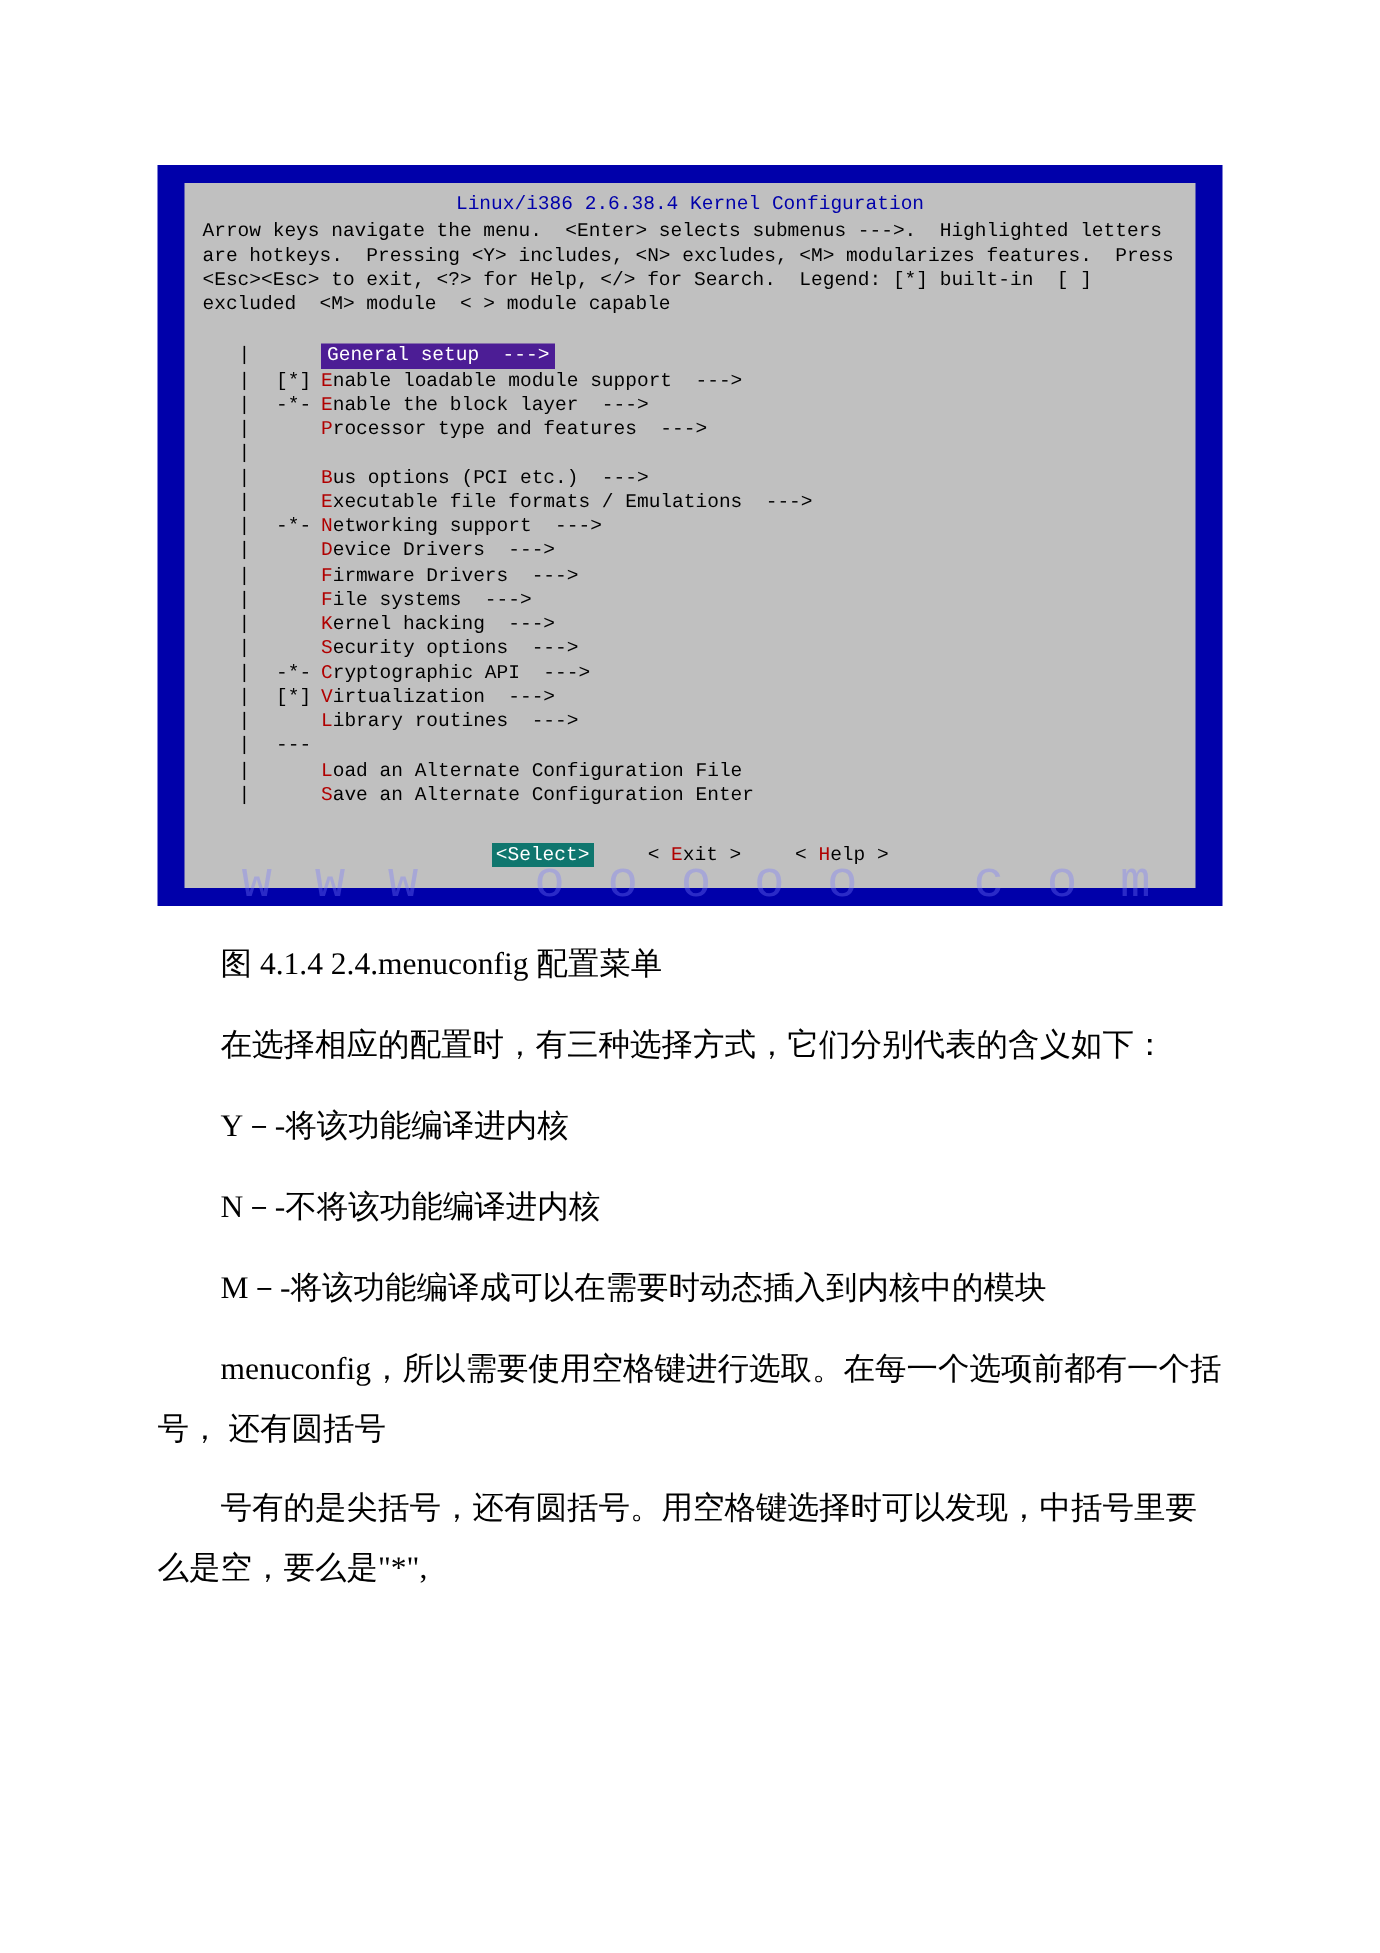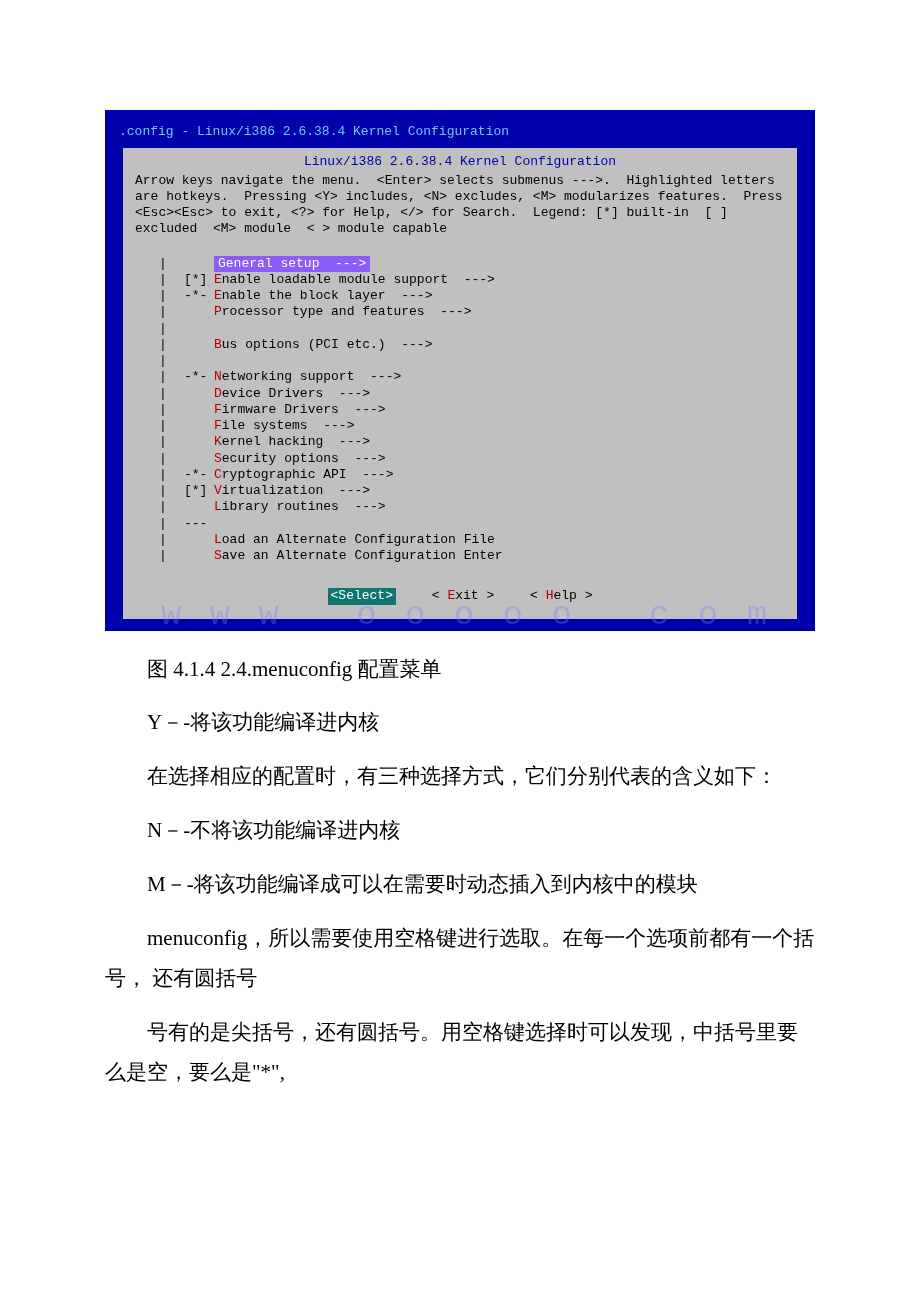--- a/index.html
+++ b/index.html
@@ -59,21 +59,21 @@
       color: #000;
     }
     .menu-indicator {
       flex: 0 0 30px;
     }
     .menu-row .hot {
       color: #b00000;
     }
     .menu-label { display:inline; }
     .selected-item {
-      background: #8b5cf6;
+      background: #4c1d95;
       color: #fff;
       padding: 0 4px;
     }
     .selected-item .hot { color: #fff; }
     .term-buttons {
       text-align: center;
       padding: 10px 0 4px 0;
       color: #000;
     }
     .term-btn {
@@ -112,33 +112,32 @@
       margin: 14px 0;
     }
     .indent { text-indent: 2em; }
   </style>
 </head>
 <body>
 
 <div class="page-wrap">
 
   <div class="terminal-outer">
-    <div class="term-titlebar">.config - Linux/i386 2.6.38.4 Kernel Configuration</div>
     <div class="term-window">
       <div class="term-window-title">Linux/i386 2.6.38.4 Kernel Configuration</div>
       <div class="term-help">Arrow keys navigate the menu.  &lt;Enter&gt; selects submenus ---&gt;.  Highlighted letters are hotkeys.  Pressing &lt;Y&gt; includes, &lt;N&gt; excludes, &lt;M&gt; modularizes features.  Press &lt;Esc&gt;&lt;Esc&gt; to exit, &lt;?&gt; for Help, &lt;/&gt; for Search.  Legend: [*] built-in  [ ] excluded  &lt;M&gt; module  &lt; &gt; module capable</div>
 
       <div class="menu-box" id="menu-list">
           <div class="menu-row"><span class="menu-pipe">|</span><span class="menu-indicator">   </span><span class="selected-item"><span class="hot">G</span><span class="menu-label">eneral setup  ---&gt;</span></span><span></span></div>
           <div class="menu-row"><span class="menu-pipe">|</span><span class="menu-indicator">[*]</span><span><span class="hot">E</span><span class="menu-label">nable loadable module support  ---&gt;</span></span><span></span></div>
           <div class="menu-row"><span class="menu-pipe">|</span><span class="menu-indicator">-*-</span><span><span class="hot">E</span><span class="menu-label">nable the block layer  ---&gt;</span></span><span></span></div>
           <div class="menu-row"><span class="menu-pipe">|</span><span class="menu-indicator">   </span><span><span class="hot">P</span><span class="menu-label">rocessor type and features  ---&gt;</span></span><span></span></div>
           <div class="menu-row"><span class="menu-pipe">|</span><span class="menu-indicator">   </span><span></span></div>
           <div class="menu-row"><span class="menu-pipe">|</span><span class="menu-indicator">   </span><span><span class="hot">B</span><span class="menu-label">us options (PCI etc.)  ---&gt;</span></span><span></span></div>
-          <div class="menu-row"><span class="menu-pipe">|</span><span class="menu-indicator">   </span><span></span></div>
+          <div class="menu-row"><span class="menu-pipe">|</span><span class="menu-indicator">   </span><span><span class="hot">E</span><span class="menu-label">xecutable file formats / Emulations  ---&gt;</span></span><span></span></div>
           <div class="menu-row"><span class="menu-pipe">|</span><span class="menu-indicator">-*-</span><span><span class="hot">N</span><span class="menu-label">etworking support  ---&gt;</span></span><span></span></div>
           <div class="menu-row"><span class="menu-pipe">|</span><span class="menu-indicator">   </span><span><span class="hot">D</span><span class="menu-label">evice Drivers  ---&gt;</span></span><span></span></div>
           <div class="menu-row"><span class="menu-pipe">|</span><span class="menu-indicator">   </span><span><span class="hot">F</span><span class="menu-label">irmware Drivers  ---&gt;</span></span><span></span></div>
           <div class="menu-row"><span class="menu-pipe">|</span><span class="menu-indicator">   </span><span><span class="hot">F</span><span class="menu-label">ile systems  ---&gt;</span></span><span></span></div>
           <div class="menu-row"><span class="menu-pipe">|</span><span class="menu-indicator">   </span><span><span class="hot">K</span><span class="menu-label">ernel hacking  ---&gt;</span></span><span></span></div>
           <div class="menu-row"><span class="menu-pipe">|</span><span class="menu-indicator">   </span><span><span class="hot">S</span><span class="menu-label">ecurity options  ---&gt;</span></span><span></span></div>
           <div class="menu-row"><span class="menu-pipe">|</span><span class="menu-indicator">-*-</span><span><span class="hot">C</span><span class="menu-label">ryptographic API  ---&gt;</span></span><span></span></div>
           <div class="menu-row"><span class="menu-pipe">|</span><span class="menu-indicator">[*]</span><span><span class="hot">V</span><span class="menu-label">irtualization  ---&gt;</span></span><span></span></div>
           <div class="menu-row"><span class="menu-pipe">|</span><span class="menu-indicator">   </span><span><span class="hot">L</span><span class="menu-label">ibrary routines  ---&gt;</span></span><span></span></div>
           <div class="menu-row"><span class="menu-pipe">|</span><span class="menu-indicator">---</span><span><span class="menu-label"></span></span><span></span></div>
@@ -150,21 +149,21 @@
         <span class="term-btn sel">&lt;Select&gt;</span>
         <span class="term-btn">&lt; <span class="hot">E</span>xit &gt;</span>
         <span class="term-btn">&lt; <span class="hot">H</span>elp &gt;</span>
       </div>
     </div>
     <div class="watermark">w w w &nbsp; o o o o o &nbsp; c o m</div>
   </div>
 
   <div class="doc-text">
     <p class="indent">图 4.1.4 2.4.menuconfig 配置菜单</p>
+    <p class="indent">在选择相应的配置时，有三种选择方式，它们分别代表的含义如下：</p>
     <p class="indent">Y－-将该功能编译进内核</p>
-    <p class="indent">在选择相应的配置时，有三种选择方式，它们分别代表的含义如下：</p>
     <p class="indent">N－-不将该功能编译进内核</p>
     <p class="indent">M－-将该功能编译成可以在需要时动态插入到内核中的模块</p>
     <p class="indent">menuconfig，所以需要使用空格键进行选取。在每一个选项前都有一个括号， 还有圆括号</p>
     <p class="indent">号有的是尖括号，还有圆括号。用空格键选择时可以发现，中括号里要么是空，要么是"*",</p>
   </div>
 
 </div>
 
 </body></html>

